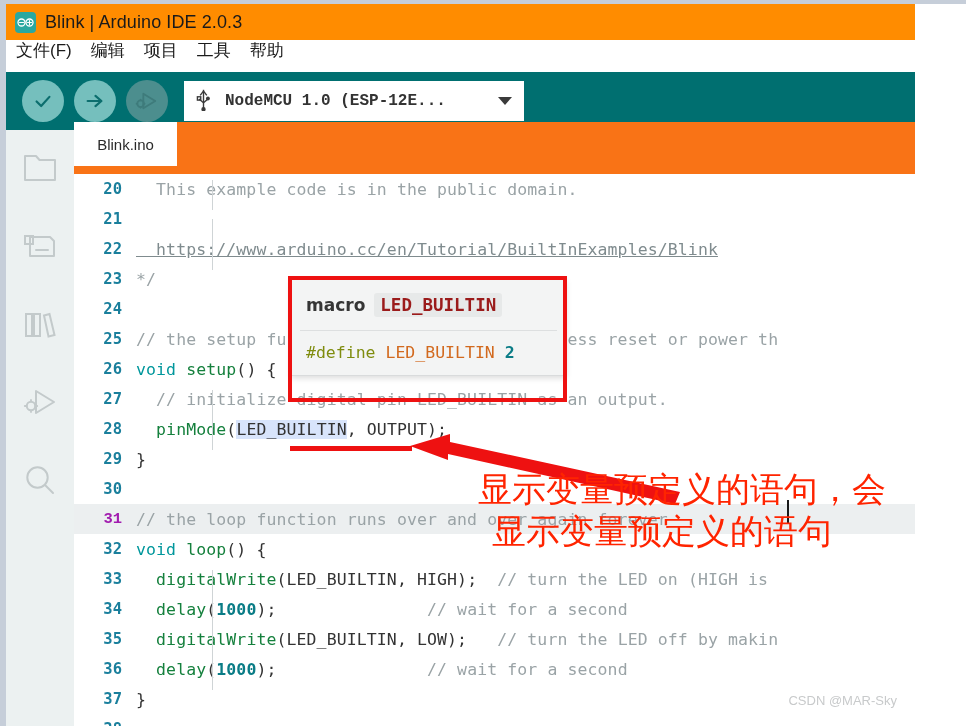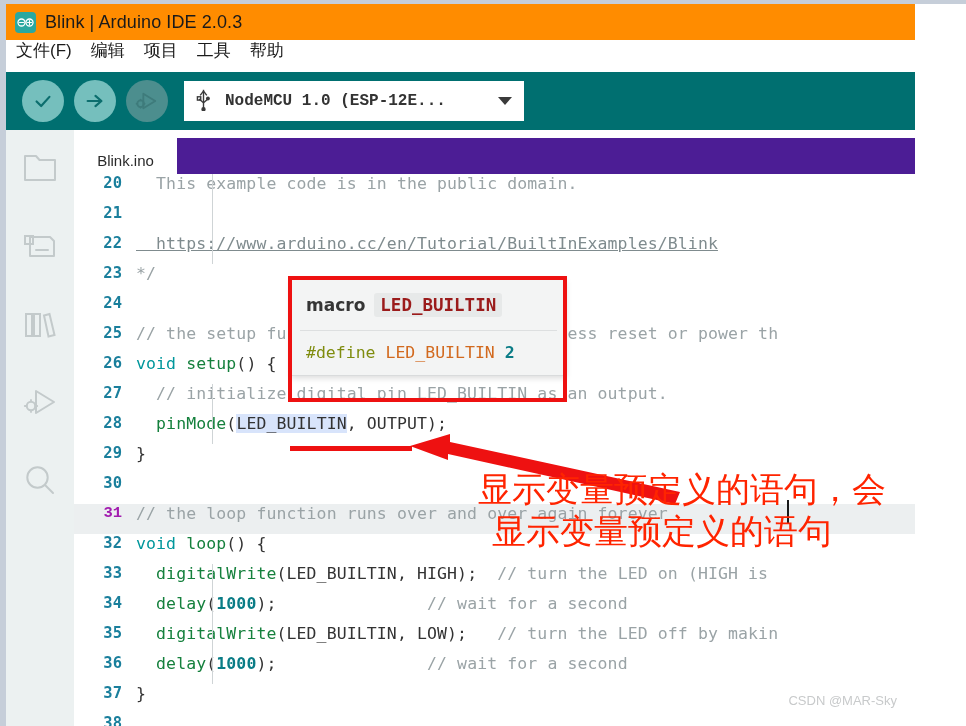--- a/index.html
+++ b/index.html
@@ -145,23 +145,23 @@
     width: 44px; height: 44px;
     display: flex; align-items: center; justify-content: center;
     margin-bottom: 34px;
     cursor: pointer;
   }
   .activity-icon svg { display: block; }
 
   
   #tab-bar {
     position: absolute;
-    left: 74px; top: 138px;
+    left: 74px; top: 122px;
     width: 841px; height: 52px;
-    background: #4c1d95;
+    background: #f97316;
   }
   #tab-blink {
     position: absolute;
     left: 0; top: 0;
     width: 103px; height: 44px;
     background: #ffffff;
     display: flex;
     align-items: center;
     justify-content: center;
     font-size: 15px;
@@ -174,21 +174,21 @@
     position: absolute;
     left: 74px; top: 174px;
     width: 841px; height: 552px;
     background: #ffffff;
     overflow: hidden;
   }
   .code-row {
     position: relative;
     height: 30px;
     display: flex;
-    align-items: flex-start;
+    align-items: center;
     white-space: pre;
   }
   .code-row.current { background: #eceff0; }
   .line-no {
     width: 62px;
     text-align: right;
     padding-right: 14px;
     box-sizing: border-box;
     flex: none;
     font-family: "DejaVu Sans Mono", monospace;

